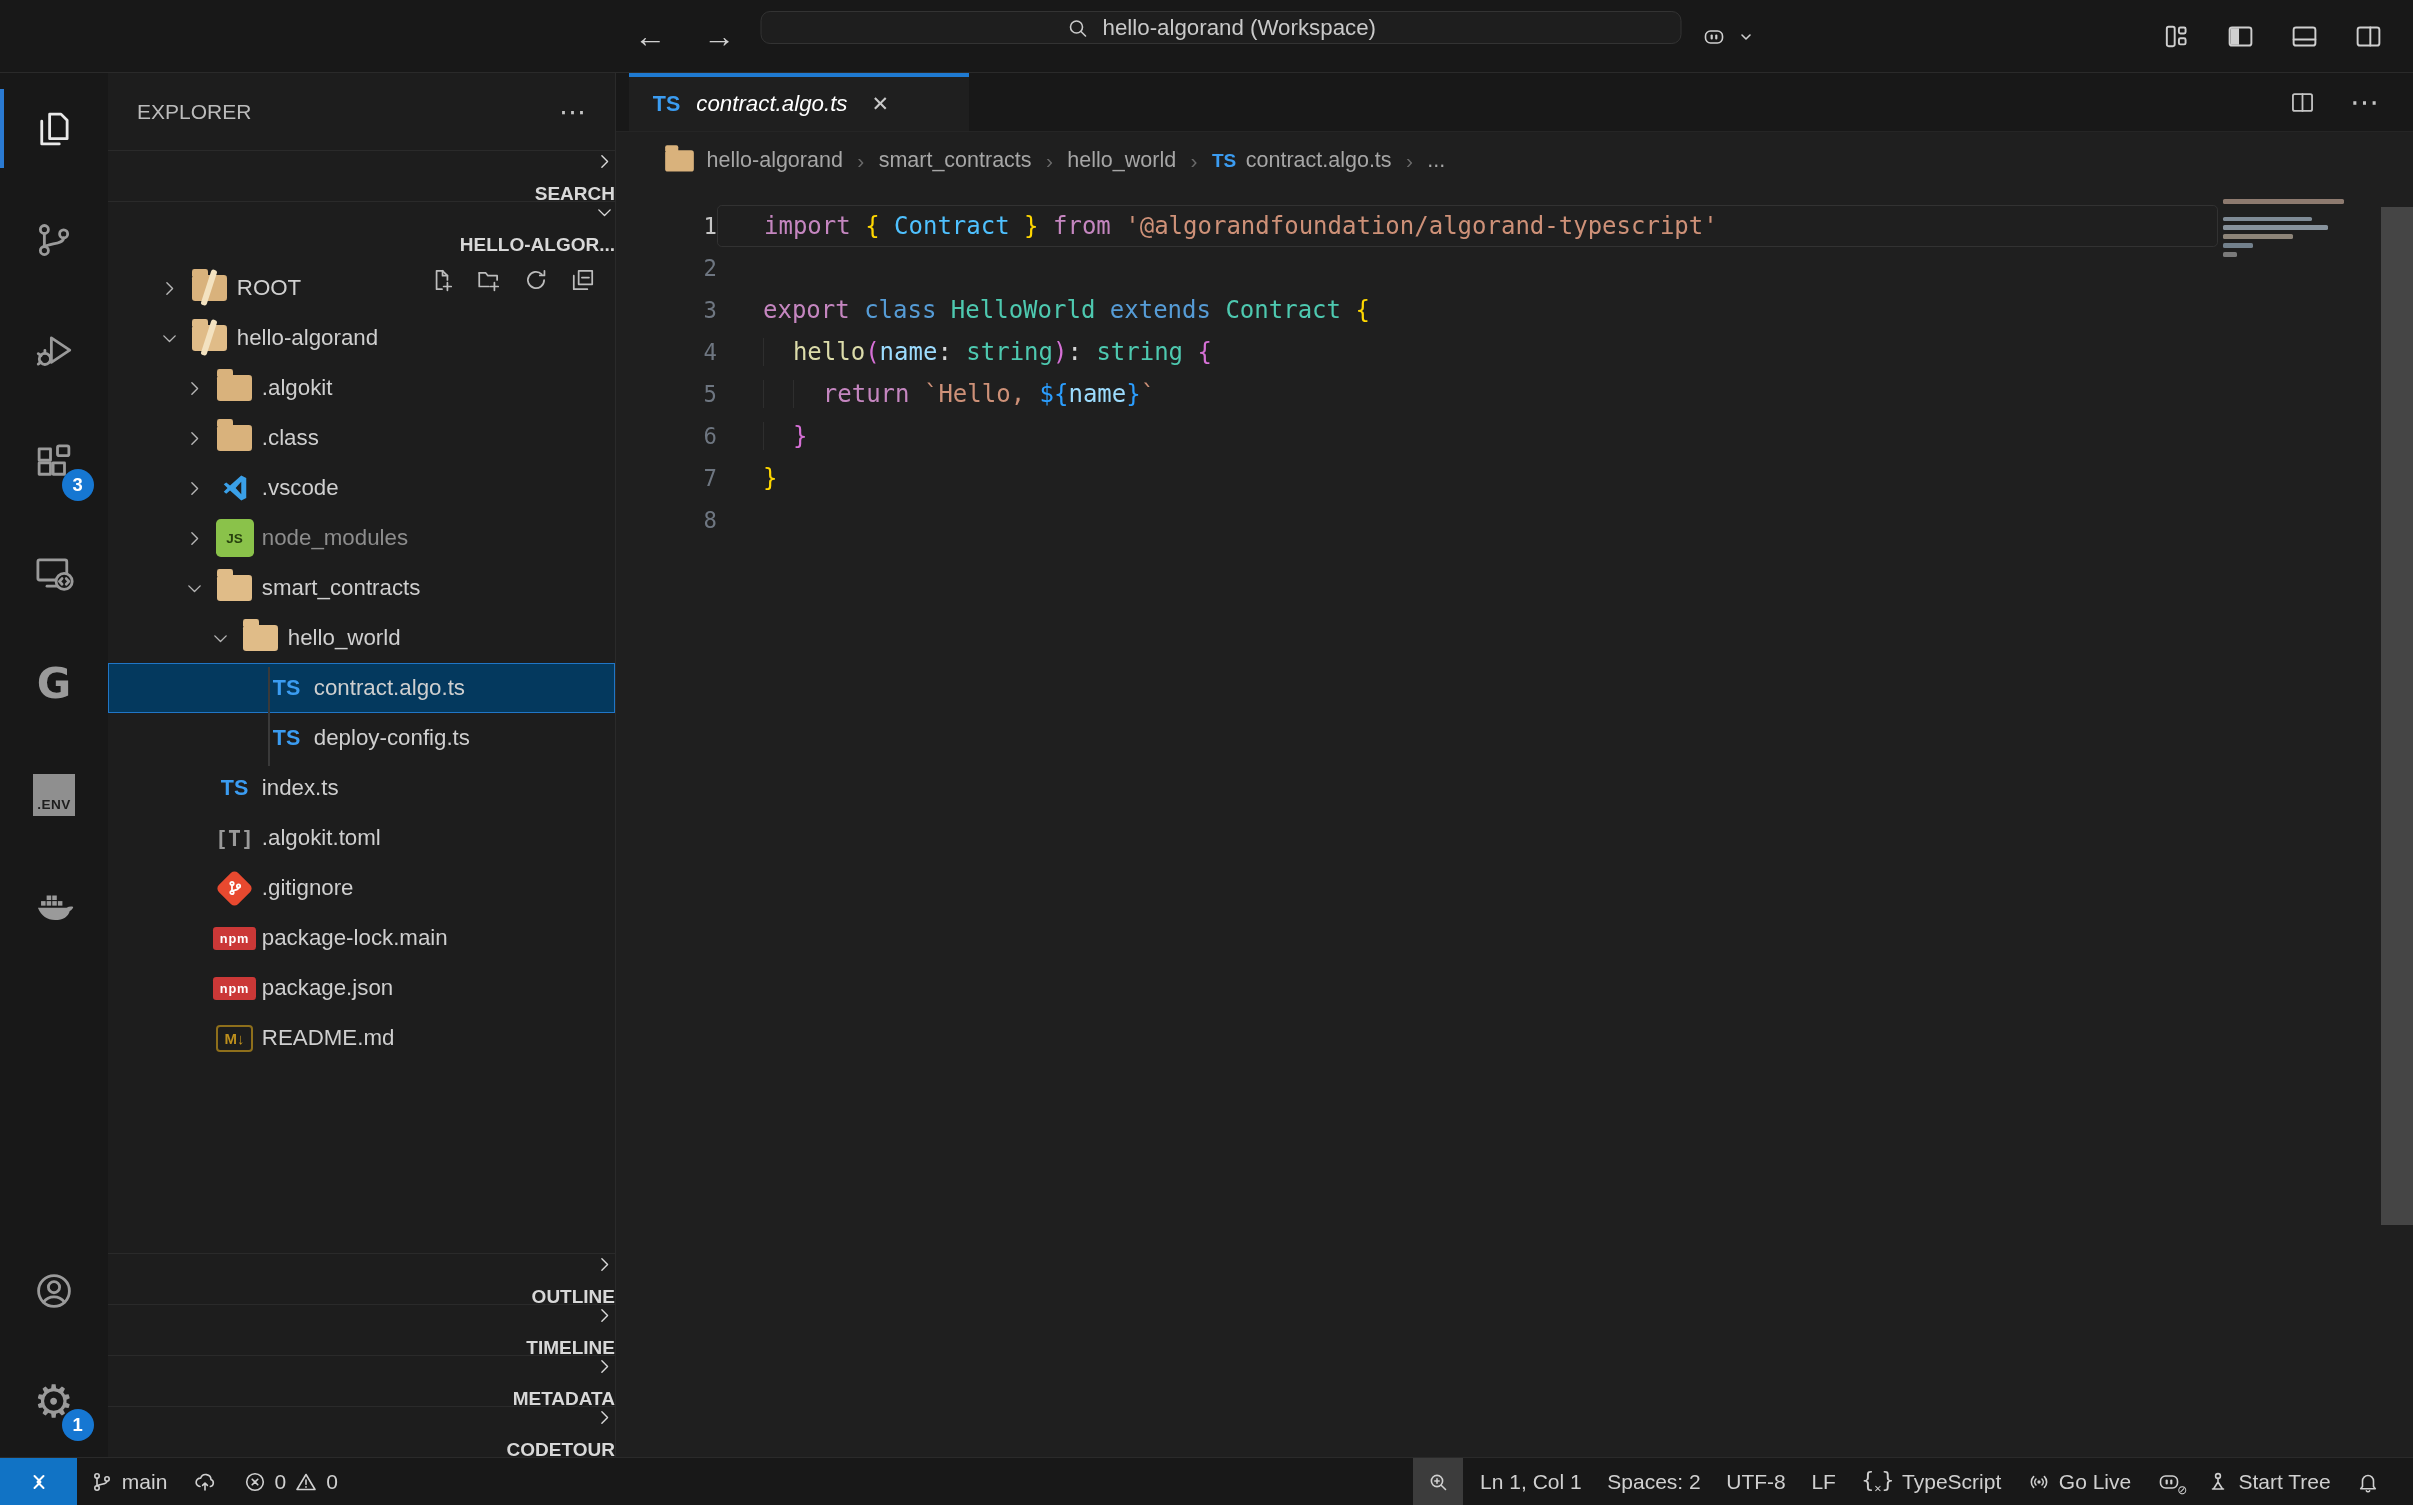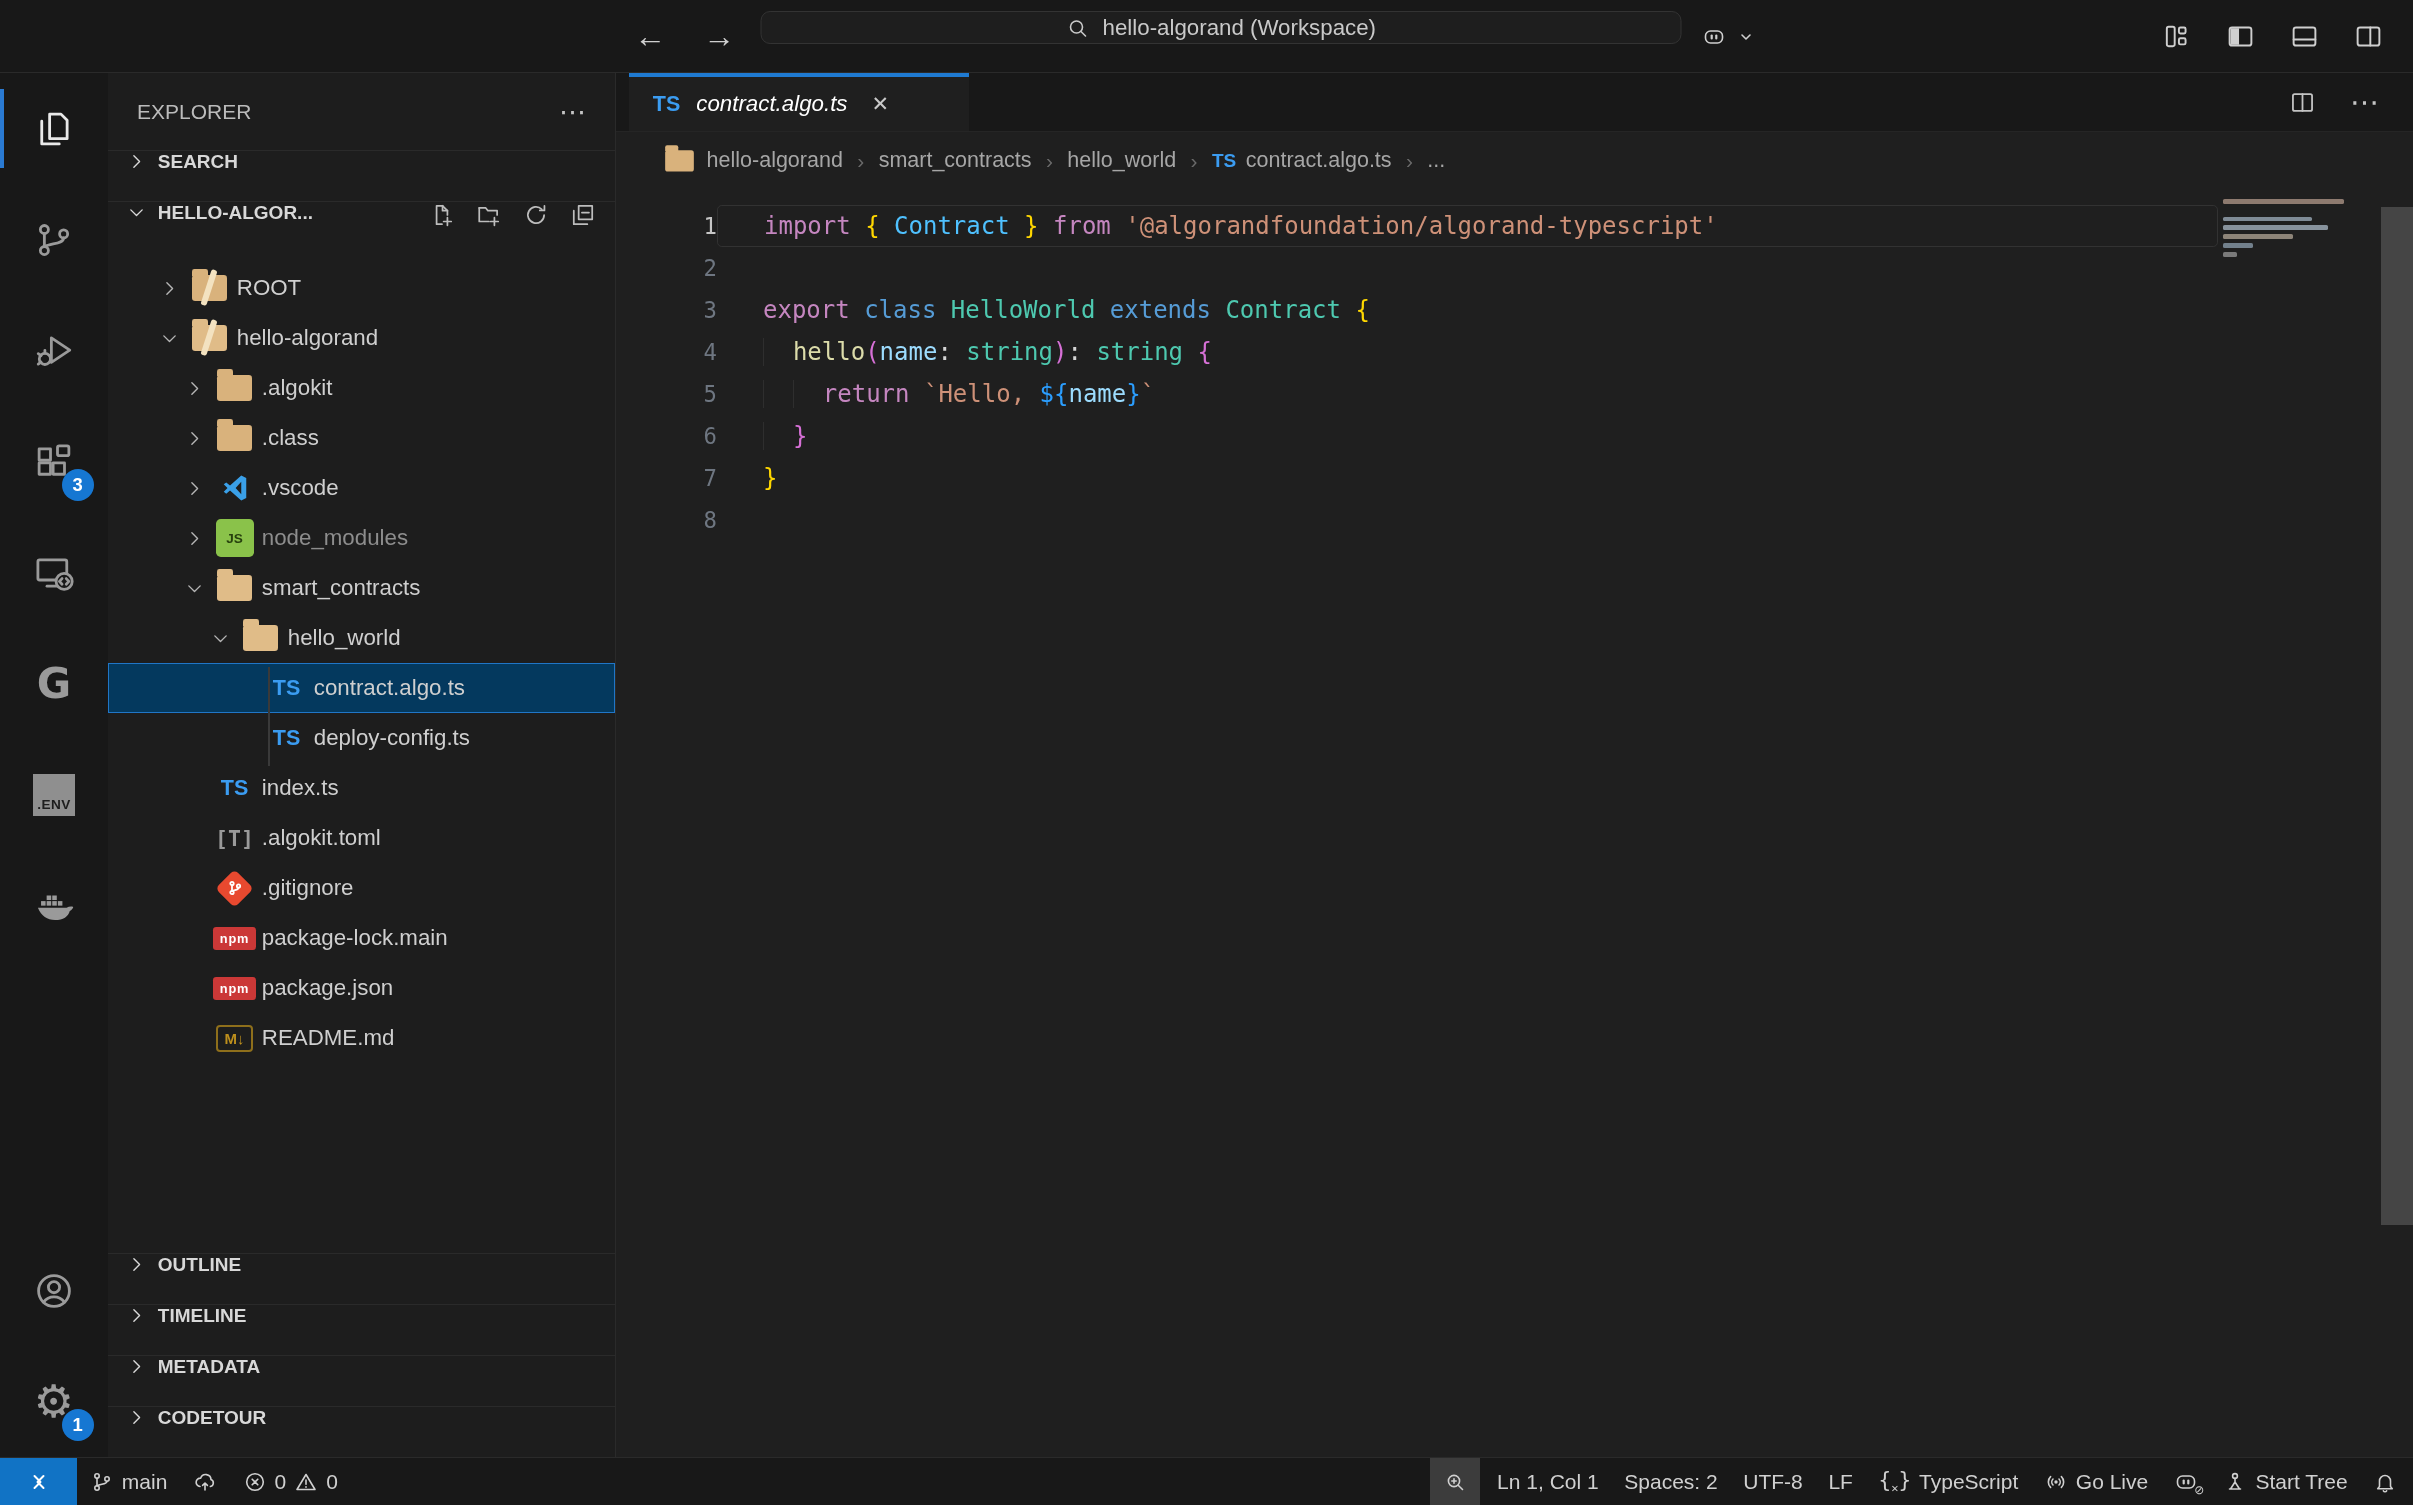--- a/index.html
+++ b/index.html
@@ -36,22 +36,22 @@
   .glyph-g { font-size:42px; font-weight:800; color:inherit; font-family:"DejaVu Sans", sans-serif; }
   .envbox { width:42px; height:42px; background:#8f8f8f; display:flex; align-items:flex-end; justify-content:center;
             font-size:13.6px; font-weight:800; color:#1d1d1d; padding-bottom:3.2px; letter-spacing:0.4px; }
   .gearglyph { font-size:45px; color:inherit; line-height:1; font-family:"DejaVu Sans", sans-serif; }
 
   
   .sidebar { position:absolute; left:108px; top:73px; bottom:48px; width:508px; background:#1d1d1d;
              border-right:0.8px solid #2a2a2a; display:flex; flex-direction:column; }
   .sb-title { height:77px; display:flex; align-items:center; padding:0 29px; color:#bbbbbb; font-size:21px; }
   .sb-title .more { margin-left:auto; font-size:27px; color:#c5c5c5; cursor:pointer; }
-  .section { height:51px; border-top:0.8px solid #2a2a2a; display:flex; align-items:flex-start; gap:11.2px;
-             padding-left:17.6px; font-weight:bold; font-size:19px; color:#d8d8d8; cursor:pointer; }
+  .section { height:51px; border-top:0.8px solid #2a2a2a; display:flex; align-items:flex-end; gap:11.2px;
+             padding-left:17.6px; font-weight:bold; font-size:19px; color:#d8d8d8; cursor:pointer;flex-direction:column; }
   .section.project { height:62px; }
   .section .chev svg, .row .chev svg { width:21px; height:21px; }
   .sec-actions { margin-left:auto; display:flex; gap:21px; padding-right:19px; color:#bdbdbd; }
   .sec-actions .ic svg { width:26px; height:26px; }
   .tree { flex:1; position:relative; overflow:hidden; }
   .row { height:50px; display:flex; align-items:center; color:#cfcfcf; font-size:22.3px; cursor:pointer; position:relative; }
   .row.dim { color:#8d8d8d; }
   .row.sel { background:#04395e; outline:1.6px solid #2076c7; outline-offset:-1.6px; }
   .row .chev { width:35px; display:flex; justify-content:center; color:#b5b5b5; flex:none; }
   .row .fi { width:45px; display:flex; justify-content:center; align-items:center; flex:none; }
@@ -107,21 +107,21 @@
   .mrow { height:4.8px; margin-bottom:4px; border-radius:1.6px; }
   .vthumb { position:absolute; top:134px; right:0; width:32px; height:1018px; background:#454545; }
 
   
   .statusbar { position:absolute; left:0; right:0; bottom:0; height:48px; background:#181818; border-top:0.8px solid #2a2a2a;
                display:flex; align-items:center; font-size:21px; color:#d0d0d0; }
   .sb-item { display:flex; align-items:center; gap:8px; padding:0 12.8px; height:100%; cursor:pointer; white-space:nowrap; }
   .sb-item .ic svg { width:24px; height:24px; }
   .sb-remote { width:77px; background:#1173c5; color:#ffffff; justify-content:center; padding:0; }
   .sb-chip { background:#3c3c3c; margin-right:4.8px; }
-  .sb-right { margin-left:auto; display:flex; height:100%; align-items:center; padding-right:3px; }
+  .sb-right { margin-left:auto; display:flex; height:100%; align-items:center; padding-right:20px; }
   .braces { font-family:"DejaVu Sans Mono",monospace; font-size:21px; color:#d0d0d0; }
   .braces .bx { font-size:12px; vertical-align:-4.8px; }
   .cop-wrap { position:relative; }
   .cop-wrap .mini-x { position:absolute; right:-6.4px; bottom:-3.2px; font-size:12px; color:#d0d0d0; }
 </style>
 </head>
 <body>
 
 <div class="app">
 

